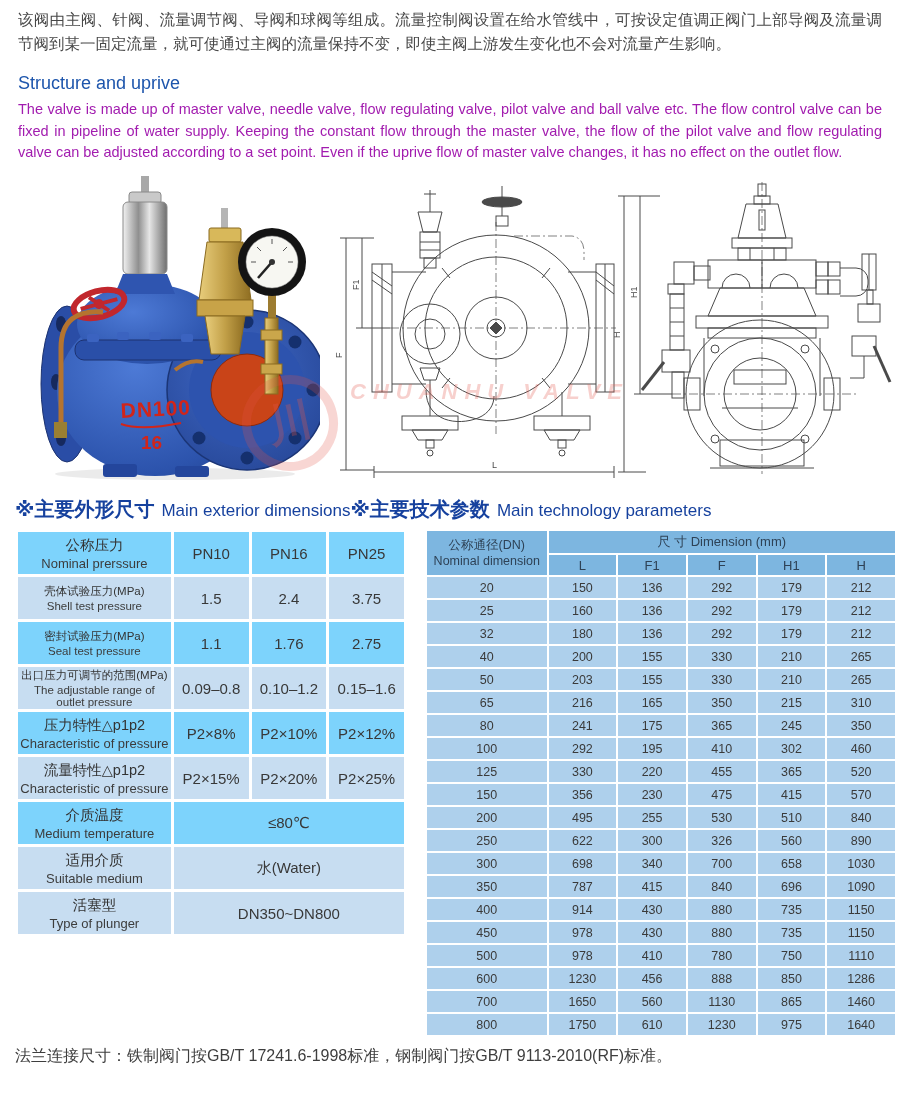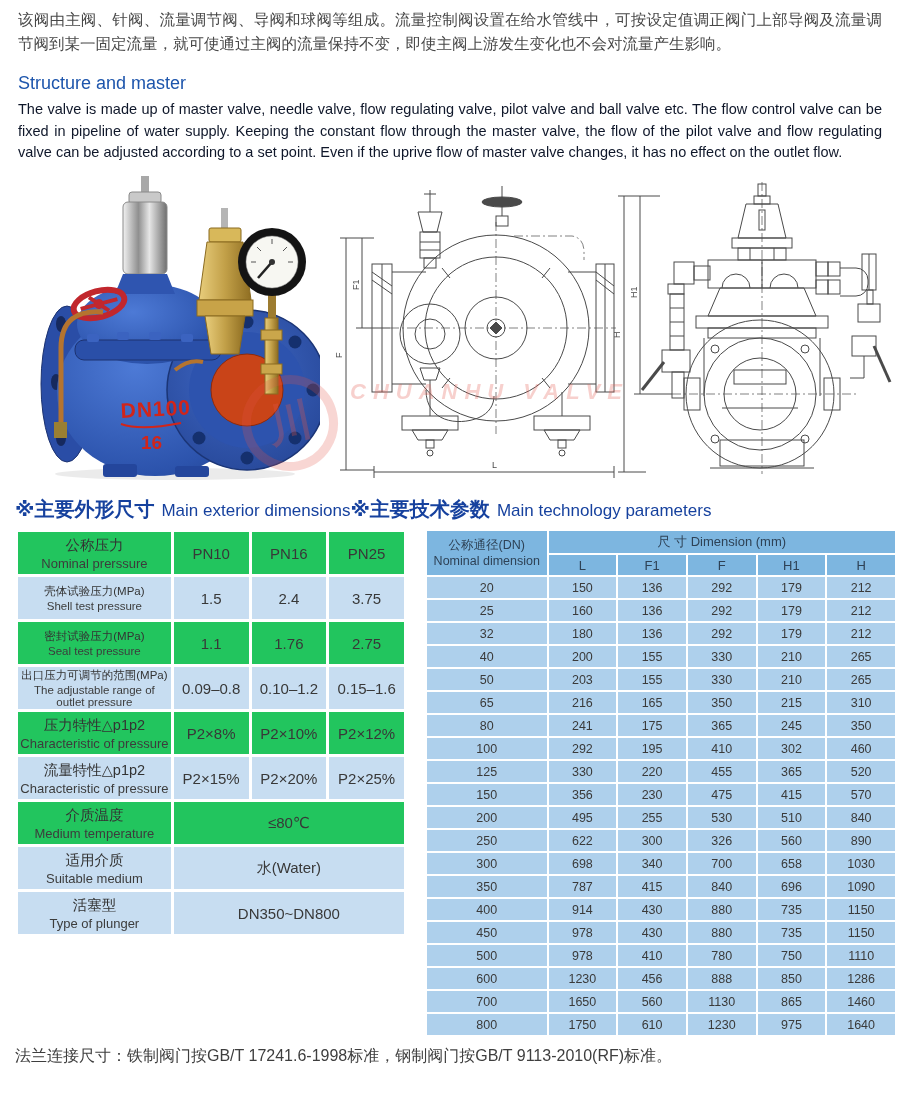--- a/index.html
+++ b/index.html
@@ -4,21 +4,21 @@
 <style>
   html,body{margin:0;padding:0;background:#ffffff;}
   .page{position:relative;width:900px;height:1107px;background:#fff;overflow:hidden;
         font-family:"Liberation Sans","DejaVu Sans",sans-serif;}
 
   
   .top{padding:8px 18px 0 18px;}
   .h-cn{color:#16419e;font-size:22px;font-weight:bold;margin:2px 0 10px 0;}
   .p-cn{color:#484848;font-size:15.5px;line-height:1.58;margin:0 0 16px 0;text-align:justify;}
   .h-en{color:#1d55ac;font-size:18px;font-weight:normal;margin:14px 0 5px 0;}
-  .p-en{color:#0f172a;font-size:14.5px;line-height:1.5;margin:0;text-align:justify;}
+  .p-en{color:#a21caf;font-size:14.5px;line-height:1.5;margin:0;text-align:justify;}
 
   
   .figures{position:relative;height:318px;margin-top:6px;}
   .photo{position:absolute;left:25px;top:2px;}
   .draw1{position:absolute;left:330px;top:6px;}
   .draw2{position:absolute;left:612px;top:6px;}
   .tech{stroke:#4a4a4a;stroke-width:1;fill:none;}
   .tech text{stroke:none;fill:#4a4a4a;font-size:9px;font-family:"Liberation Sans",sans-serif;}
   .dash{stroke-dasharray:9 3 2 3;stroke-width:.7;}
   .watermark{position:absolute;left:242px;top:205px;display:flex;align-items:flex-start;gap:12px;
@@ -42,41 +42,41 @@
   table{border-collapse:separate;}
   table.params{border-spacing:3px;width:392px;}
   table.params td{vertical-align:middle;text-align:center;}
   td.plab{width:152px;height:40px;background:#7ab2dd;}
   td.plab .cn{font-size:14.5px;color:#333;}
   td.plab .en{font-size:13px;color:#3c3c3c;margin-top:1px;}
   td.plab.sm .cn{font-size:11.5px;}
   td.plab.sm .en{font-size:11.5px;}
   td.pval{font-size:15px;color:#383838;background:#7ab2dd;}
   tr.lit td{background:#c7ddf1;}
-  tr.med td{background:#22c55e;}
+  tr.med td{background:#7dd3fc;}
 
   table.dims{border-spacing:2px;width:472px;}
   table.dims th{background:#7db6e0;color:#2e4256;font-weight:normal;text-align:center;vertical-align:middle;}
   th.dn{width:118px;font-size:12.5px;line-height:1.3;}
   th.spanhdr{font-size:13px;height:20px;}
   th.sub{font-size:13px;height:18px;width:66px;}
   table.dims td{background:#aed0ec;text-align:center;font-size:12.5px;color:#3a3a3a;height:19px;}
 
   
   .footnote{margin:9px 0 0 15px;}
   .fn-cn{font-size:16px;color:#3e3e3e;}
 </style>
 </head>
 <body>
 
 <div class="page">
 
   <div class="top">
     <p class="p-cn">该阀由主阀、针阀、流量调节阀、导阀和球阀等组成。流量控制阀设置在给水管线中，可按设定值调正阀门上部导阀及流量调节阀到某一固定流量，就可使通过主阀的流量保持不变，即使主阀上游发生变化也不会对流量产生影响。</p>
-    <div class="h-en">Structure and master</div>
+    <div class="h-en">Structure and uprive</div>
     <p class="p-en">The valve is made up of master valve, needle valve, flow regulating valve, pilot valve and ball valve etc. The flow control valve can be fixed in pipeline of water supply. Keeping the constant flow through the master valve, the flow of the pilot valve and flow regulating valve can be adjusted according to a set point. Even if  the uprive flow of master valve changes, it has no effect on the outlet flow.</p>
   </div>
 
   <div class="figures">
 
     <svg class="photo" width="295" height="308" viewBox="0 0 295 308">
       <defs>
         <linearGradient id="gChrome" x1="0" y1="0" x2="1" y2="0">
           <stop offset="0" stop-color="#f2f2f2"></stop>
             <stop offset=".35" stop-color="#8f8f8f"></stop>

